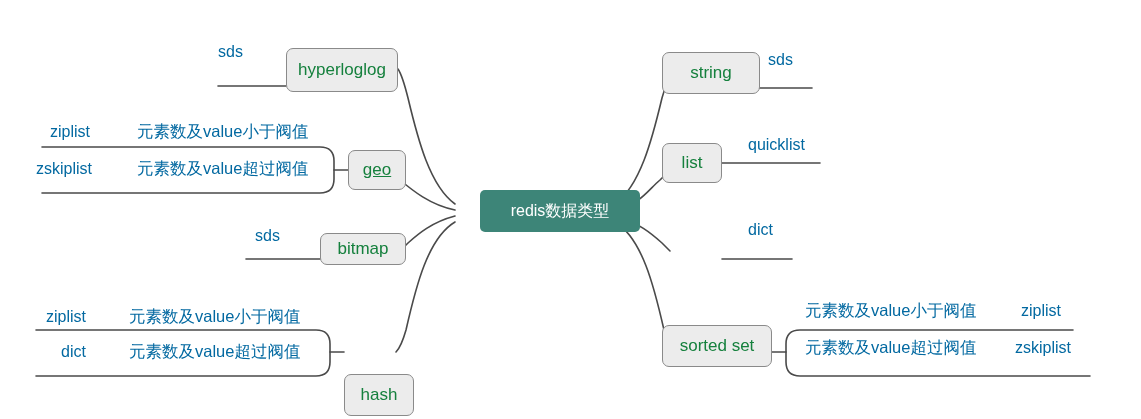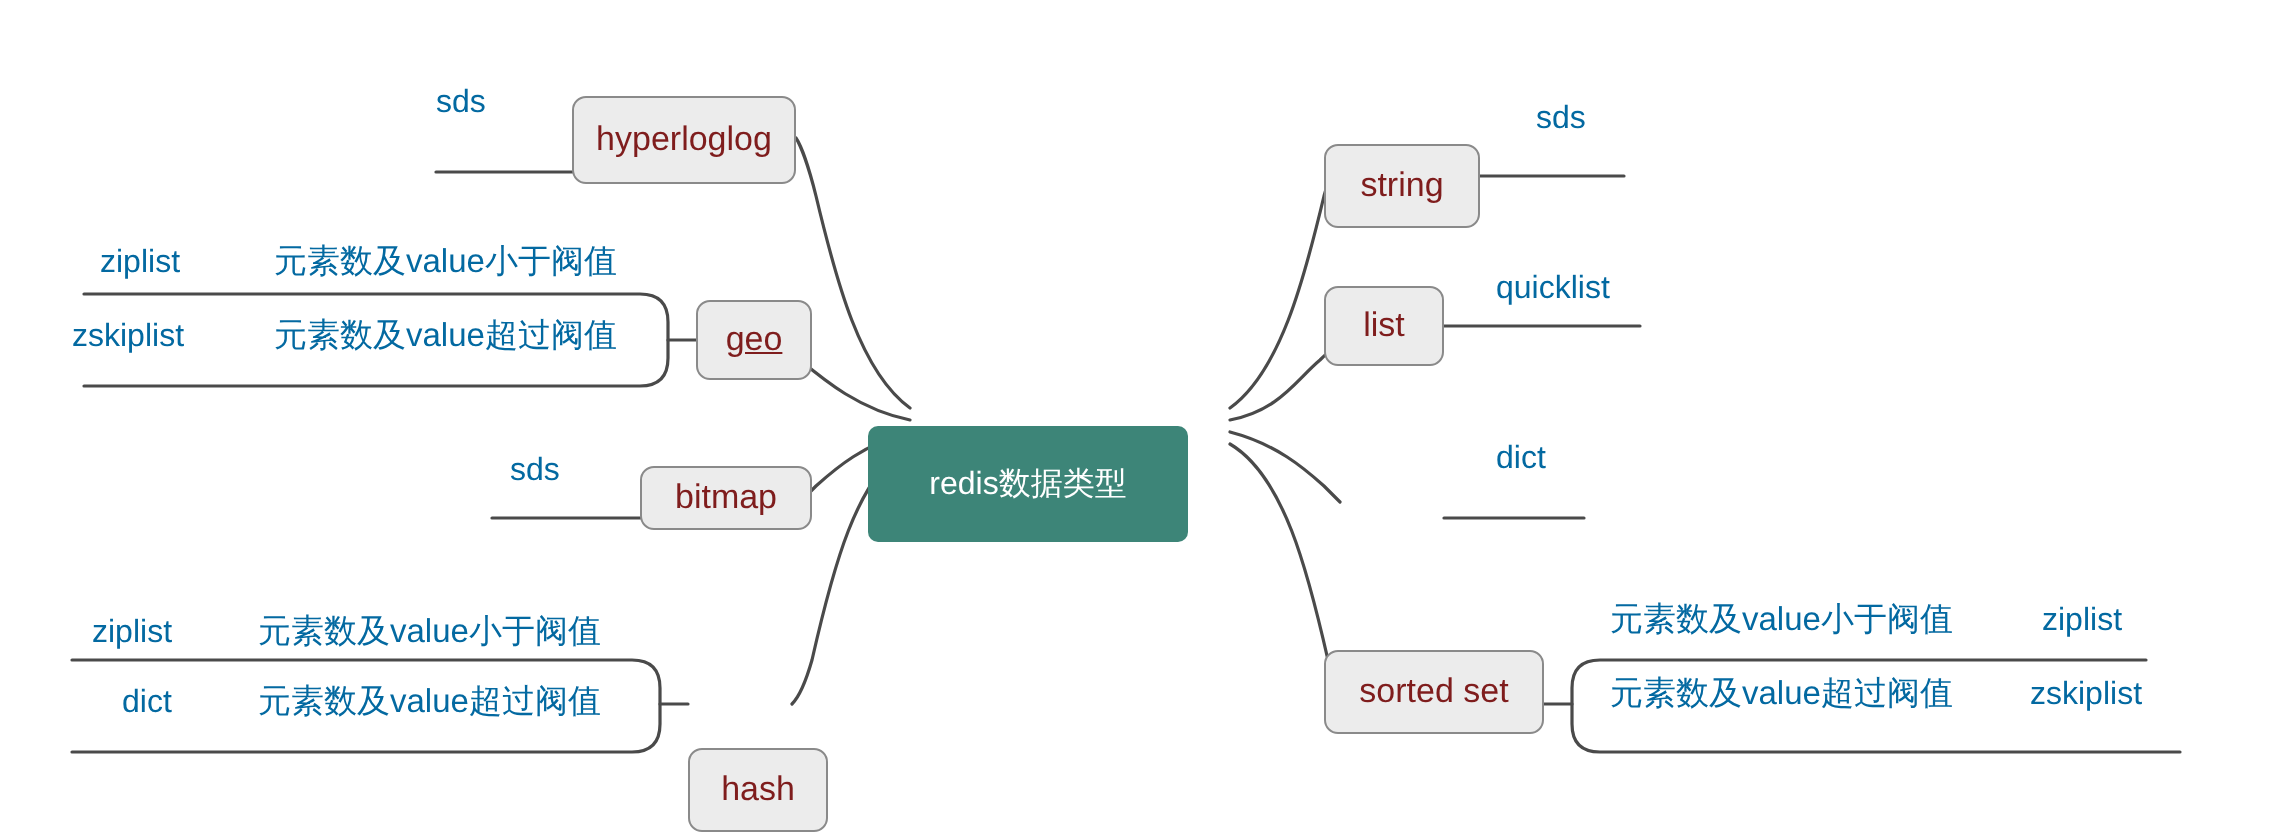--- a/index.html
+++ b/index.html
@@ -24,21 +24,21 @@
   }
   .node {
     position: absolute;
     box-sizing: border-box;
     display: flex;
     align-items: center;
     justify-content: center;
     background: #ececec;
     border: 1.3px solid #8a8a8a;
     border-radius: 7px;
-    color: #7f1d1d;
+    color: #15803d;
     font-size: 17px;
     white-space: nowrap;
   }
   .node.central {
     background: #3d8578;
     border: none;
     border-radius: 5px;
     color: #ffffff;
     font-size: 16px;
   }
@@ -86,41 +86,41 @@
 
       <path d="M 722 163 L 820 163"></path>
 
       <path d="M 722 259 L 792 259"></path>
 
       <path d="M 1073 330 L 800 330 Q 786 330 786 344 L 786 362 Q 786 376 800 376 L 1090 376"></path>
       <path d="M 772 352 L 786 352"></path>
     </g>
   </svg>
 
-  <div class="node central" style="left:434px; top:190px; width:160px; height:58px;margin-top:23px;">
+  <div class="node central" style="left:480px; top:190px; width:160px; height:42px;">
     <span>redis数据类型</span>
   </div>
 
   <div class="node" style="left:286px; top:48px; width:112px; height:44px;">
     <span>hyperloglog</span>
   </div>
 
   <div class="node" style="left:348px; top:150px; width:58px; height:40px;text-decoration:underline;">
     <span>geo</span>
   </div>
 
   <div class="node" style="left:320px; top:233px; width:86px; height:32px;">
     <span>bitmap</span>
   </div>
 
   <div class="node" style="left:344px; top:331px; width:70px; height:42px;margin-top:43px;">
     <span>hash</span>
   </div>
 
-  <div class="node" style="left:662px; top:72px; width:78px; height:42px;">
+  <div class="node" style="left:662px; top:52px; width:98px; height:42px;">
     <span>string</span>
   </div>
 
   <div class="node" style="left:662px; top:143px; width:60px; height:40px;">
     <span>list</span>
   </div>
 
 
   <div class="node" style="left:662px; top:325px; width:110px; height:42px;">
     <span>sorted set</span>

